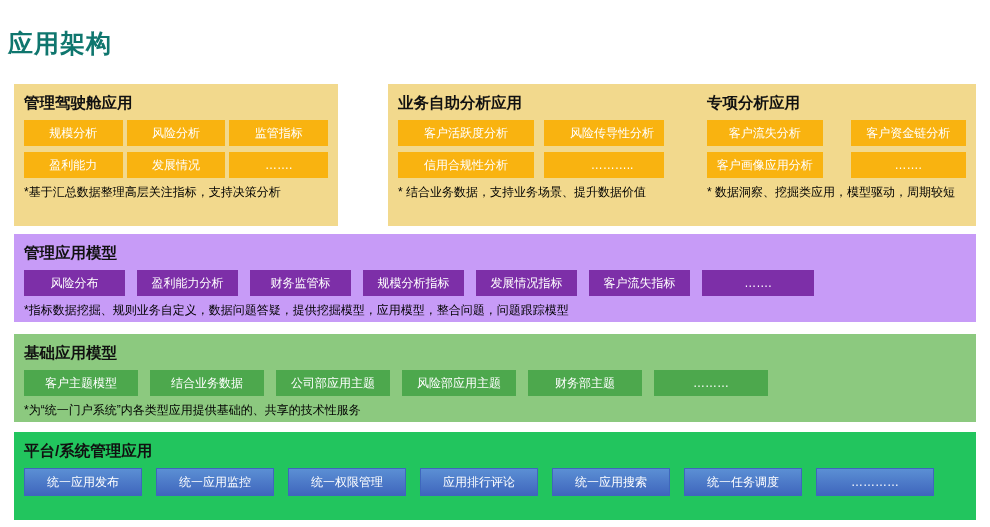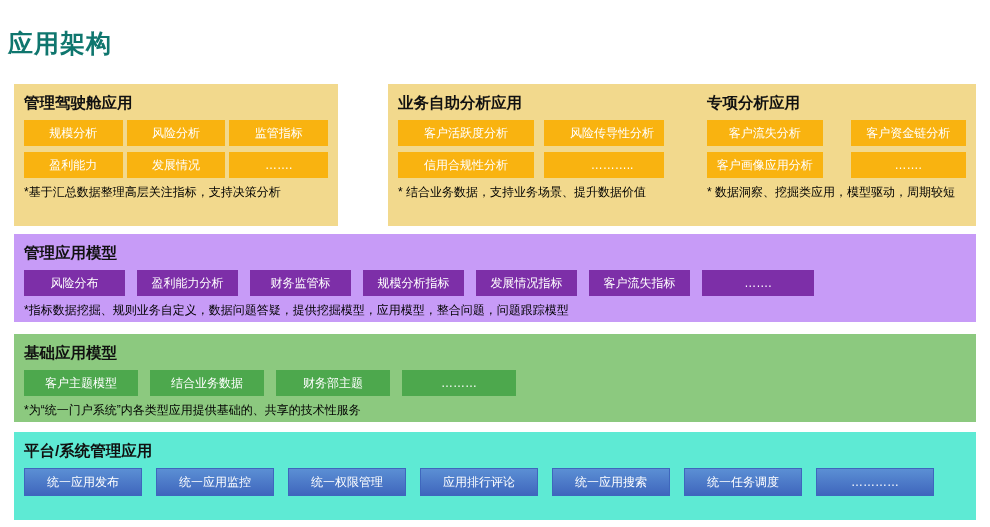--- a/index.html
+++ b/index.html
@@ -81,21 +81,21 @@
   #panel-mgmt-model .chip:last-child { margin-right: 0; width: 112px; }
 
   
   .green { background: #8cc97f; }
   .green .chip { background: #4da84d; }
   #panel-base-model { left: 14px; top: 334px; width: 962px; height: 88px; }
   #panel-base-model .chip { width: 114px; margin-right: 12px; }
   #panel-base-model .chip:last-child { margin-right: 0; }
 
   
-  .blue { background: #5eead4; }
+  .blue { background: #22c55e; }
   .blue .chip {
     background: linear-gradient(to bottom, #5b8fd4, #3f66bd);
     border: 1px solid #3f66bd;
     text-align: center;
   }
   #panel-platform { left: 14px; top: 432px; width: 962px; height: 88px; }
   #panel-platform .chip { width: 118px; margin-right: 14px; }
   #panel-platform .chip:last-child { margin-right: 0; }
 </style>
 </head>
@@ -158,20 +158,22 @@
       <div class="chip ellipsis">…….</div>
     </div>
     <div class="footnote">*指标数据挖掘、规则业务自定义，数据问题答疑，提供挖掘模型，应用模型，整合问题，问题跟踪模型</div>
   </div>
 
   <div class="panel green" id="panel-base-model">
     <div class="panel-title">基础应用模型</div>
     <div class="chip-row">
       <div class="chip">客户主题模型</div>
       <div class="chip">结合业务数据</div>
+      <div class="chip">公司部应用主题</div>
+      <div class="chip">风险部应用主题</div>
       <div class="chip">财务部主题</div>
       <div class="chip ellipsis">………</div>
     </div>
     <div class="footnote">*为“统一门户系统”内各类型应用提供基础的、共享的技术性服务</div>
   </div>
 
   <div class="panel blue" id="panel-platform">
     <div class="panel-title">平台/系统管理应用</div>
     <div class="chip-row">
       <div class="chip">统一应用发布</div>

